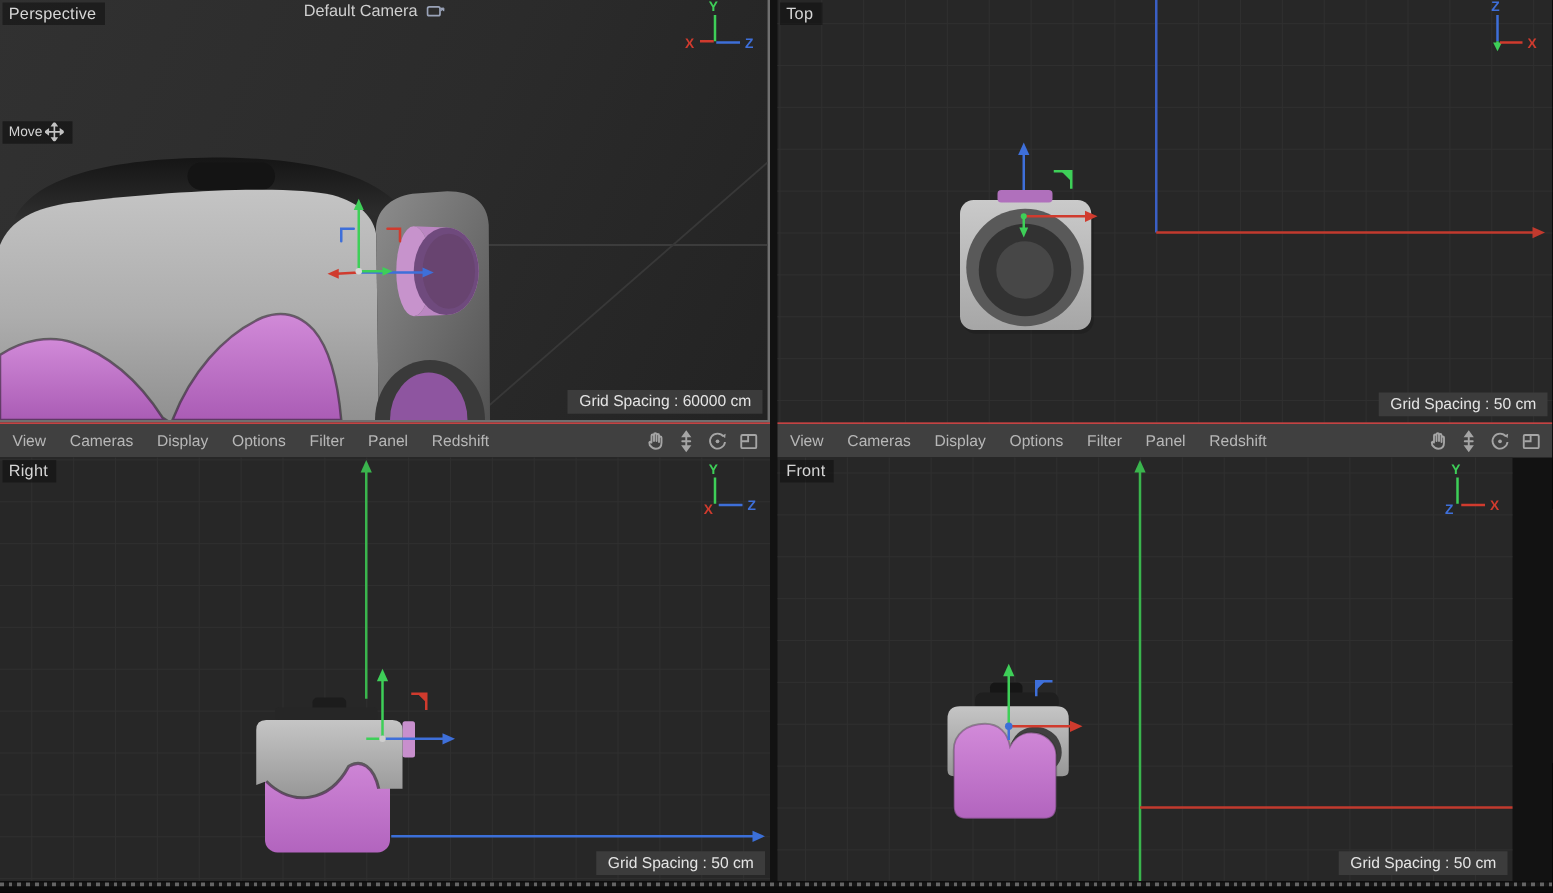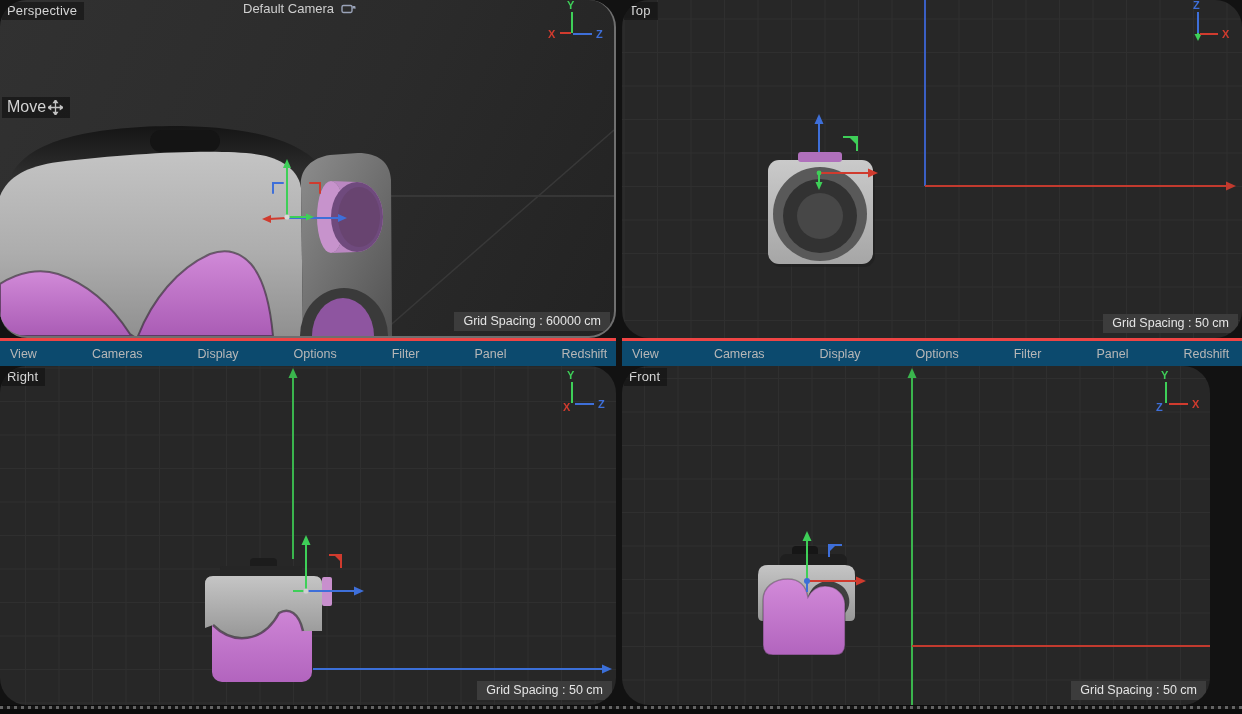--- a/index.html
+++ b/index.html
@@ -1,44 +1,44 @@
 <!DOCTYPE html>
 <html><head>
 <meta charset="utf-8">
 <style>
   html,body{margin:0;padding:0;background:#000;}
   .stage{position:relative;width:1242px;height:714px;background:#121212;overflow:hidden;
          font-family:"Liberation Sans",sans-serif;-webkit-font-smoothing:antialiased;}
-  .vp{position:absolute;overflow:hidden;border-radius:27px;}
+  .vp{position:absolute;overflow:hidden;}
   #vp-perspective{left:0;top:0;width:616px;height:338px;box-sizing:border-box;
     border-right:2px solid #6f6f6f;border-bottom:2px solid #6f6f6f;
     background:linear-gradient(115deg,#313131 0%,#2b2b2b 55%,#232323 100%);}
   #vp-top{left:622px;top:0;width:620px;height:338px;}
   #vp-right{left:0;top:366px;width:616px;height:339px;}
   #vp-front{left:622px;top:366px;width:588px;height:339px;}
   .gridded{background-color:#272727;
     background-image:linear-gradient(#2f2f2f 1px,transparent 1px),
                      linear-gradient(90deg,#2f2f2f 1px,transparent 1px);
     background-size:33.5px 33.5px;}
   #vp-top{background-position:1.5px 18.5px;}
   #vp-right{background-position:25px 1.5px;}
   #vp-front{background-position:22px 12px;}
   .vp svg.scene{position:absolute;left:0;top:0;}
   .vp-label{position:absolute;left:2px;top:2px;padding:1px 7px 2px 5px;
     background:rgba(14,14,14,.55);color:#d6d6d6;font-size:13px;letter-spacing:.2px;}
   .cam-label{position:absolute;left:243px;top:1px;display:flex;align-items:center;gap:7px;
     color:#cfcfcf;font-size:13px;cursor:default;}
   .tool-badge{position:absolute;left:2px;top:97px;display:flex;align-items:center;gap:2px;
-    padding:1px 7px 2px 5px;background:rgba(14,14,14,.6);color:#d2d2d2;font-size:16px;}
+    padding:1px 7px 2px 5px;background:rgba(14,14,14,.6);color:#d2d2d2;font-size:11px;}
   .grid-badge{position:absolute;right:4px;bottom:5px;padding:2px 9px 3px 9px;
     background:rgba(62,62,62,.92);color:#e4e4e4;font-size:12.5px;white-space:nowrap;}
   .axis-ind{position:absolute;top:0;right:6px;width:64px;height:48px;}
   .axis-ind.low{top:4px;}
-  .menurow{position:absolute;left:0;top:338px;width:616px;height:28px;background:#0c4a6e;
-    display:flex;align-items:center;border-top:3px solid #ef4444;box-sizing:border-box;gap:36px;}
+  .menurow{position:absolute;left:0;top:338px;width:616px;height:28px;background:#404040;
+    display:flex;align-items:center;border-top:1px solid #ef4444;box-sizing:border-box;}
   .menurow.rightbar{left:622px;width:620px;}
   .menu-item{color:#b7b7b7;font-size:12.5px;margin-right:19px;cursor:default;}
   .menu-item:first-child{margin-left:10px;}
   .mb-icons{margin-left:auto;margin-right:8px;display:flex;gap:7px;align-items:center;}
   .mb-icons svg{display:block;}
   .bottom-strip{position:absolute;left:0;top:705px;width:1242px;height:9px;background:#0b0b0b;}
   .bottom-strip .ticks{position:absolute;left:0;top:1px;width:100%;height:3px;
     background:repeating-linear-gradient(90deg,#7b7b7b 0 3px,#181818 3px 7px);opacity:.8;}
   text{font-family:"Liberation Sans",sans-serif;}
 </style>

